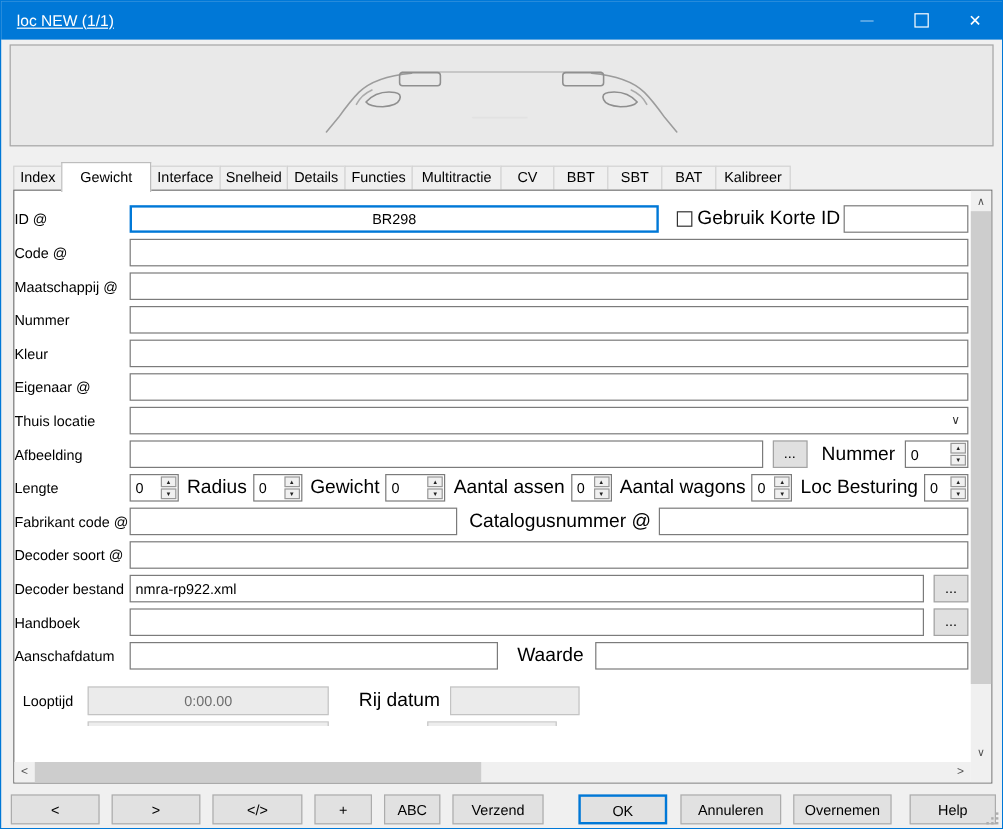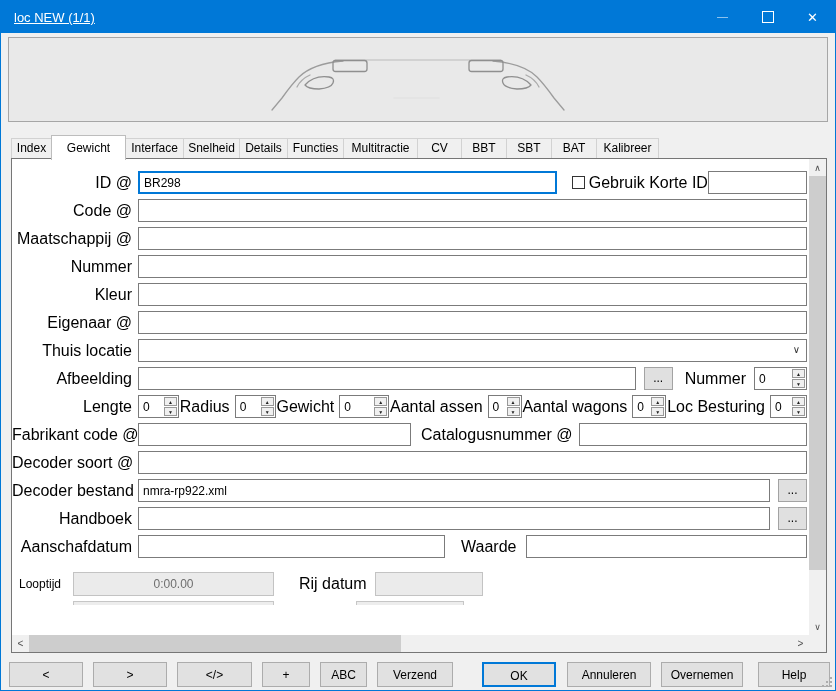--- a/index.html
+++ b/index.html
@@ -29,25 +29,25 @@
        overflow:hidden;color:#000;}
   .tab.active{height:25px;line-height:24px;background:#fff;border-color:#bdbdbd;
        border-bottom:none;position:relative;z-index:3;margin-bottom:-1px;}
 
   
   .content{position:absolute;left:10px;top:157px;width:816px;height:495px;box-sizing:border-box;
            background:#fff;border:1px solid #767676;}
   .formarea{position:absolute;left:0;top:0;right:17px;bottom:17px;overflow:hidden;
             padding:12px 2px 0 0;box-sizing:border-box;}
   .row{display:flex;align-items:center;height:23px;margin-bottom:5px;}
-  .lbl{width:126px;flex:none;text-align:right;padding-right:6px;font-size:16px;box-sizing:border-box;white-space:nowrap;}
+  .lbl{width:96px;flex:none;text-align:left;padding-right:6px;font-size:12px;box-sizing:border-box;white-space:nowrap;}
   .inp{box-sizing:border-box;height:23px;border:1px solid #7b7b7b;background:#fff;
        font:12px "Liberation Sans",sans-serif;padding:0 4px;outline:none;color:#000;min-width:0;}
   .full{flex:1;}
-  .focused{border:2px solid #0078d7;}
+  .focused{border:2px solid #0078d7;text-align:center;}
   .cb{width:13px;height:13px;border:1px solid #333;background:#fff;flex:none;box-sizing:border-box;}
   .cblbl,.mid{font-size:16px;white-space:nowrap;}
   .combo{position:relative;flex:1;display:flex;}
   .combo .inp{width:100%;}
   .combo .arr{position:absolute;right:7px;top:5px;font-size:10px;color:#333;pointer-events:none;}
   .browse{flex:none;width:29px;height:23px;box-sizing:border-box;background:#e0e0e0;
           border:1px solid #a3a3a3;font-size:12px;line-height:19px;text-align:center;margin-left:8px;color:#000;}
   .spin{display:flex;box-sizing:border-box;height:23px;border:1px solid #7b7b7b;background:#fff;flex:none;}
   .spin input{border:none;flex:1;min-width:0;font:12px "Liberation Sans",sans-serif;
               padding:0 0 0 4px;outline:none;background:transparent;color:#000;}

